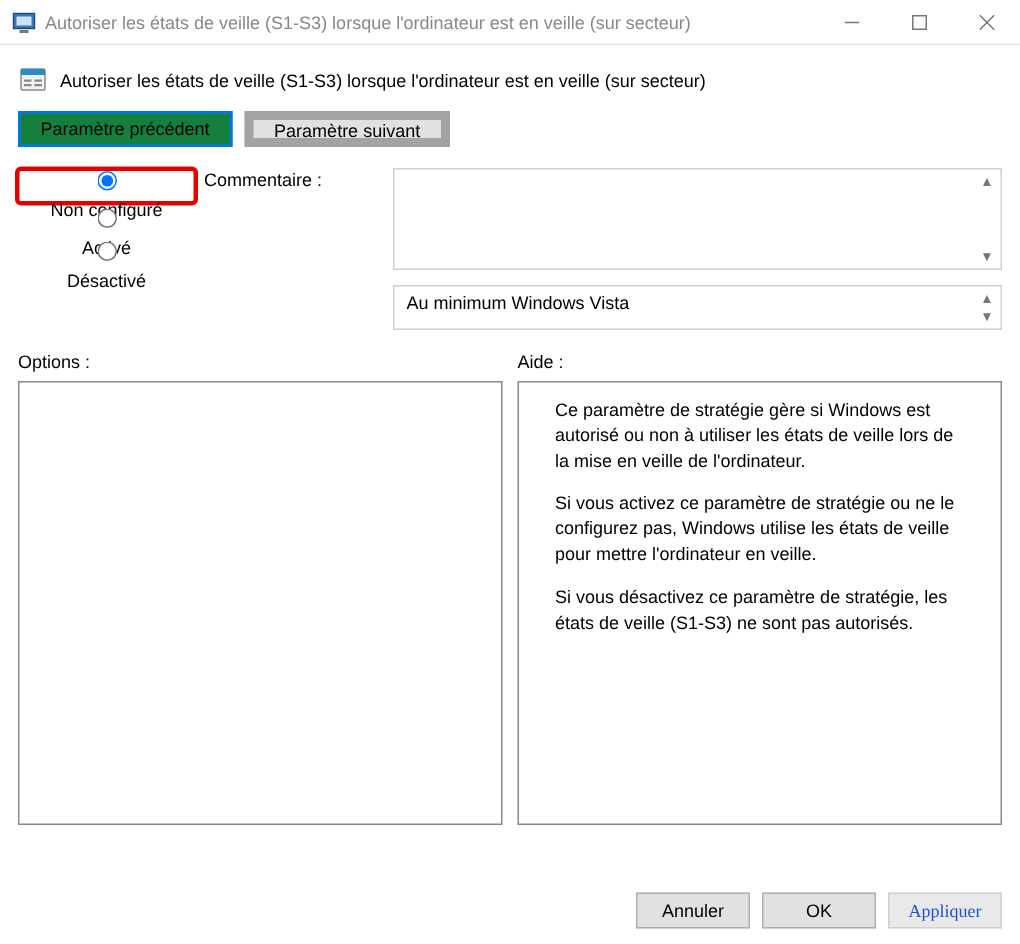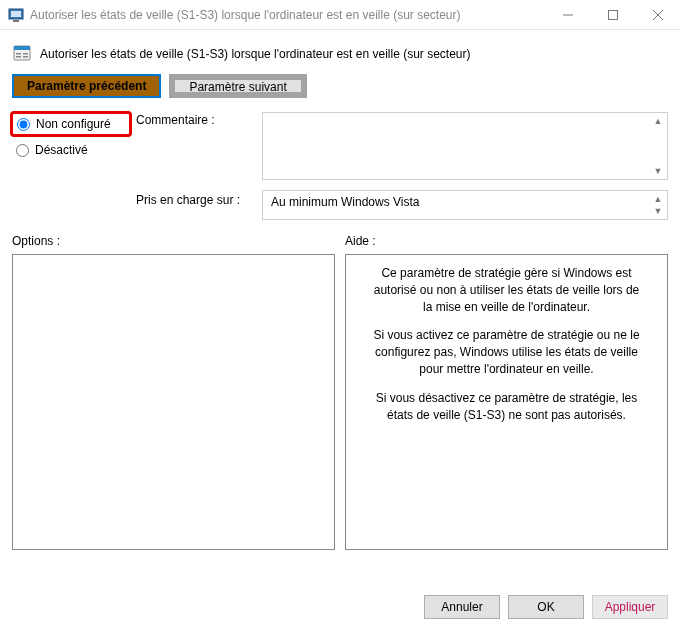--- a/index.html
+++ b/index.html
@@ -50,38 +50,38 @@
   .heading-text { font-size: 12px; }
   .navbtns { display: flex; gap: 8px; margin-bottom: 14px; }
   button.navbtn {
     font: inherit;
     height: 24px;
     padding: 0 14px;
     background: #e1e1e1;
     border: 6px solid #a3a3a3;
   }
   button.navbtn.active {
-    background: #a16207;
+    background: #15803d;
     border: 2px solid #0078d7;
     padding: 0 13px;
-    font-weight: bold;
   }
   .config-area {
     display: grid;
     grid-template-columns: 118px 120px 1fr;
     column-gap: 6px;
   }
   .radios {
     grid-column: 1;
     padding-top: 1px;
   }
   .radio-row {
     display: flex; align-items: center; gap: 6px;
     height: 22px;
     padding: 0 4px;
+    flex-direction: column;
   }
   .radio-row.highlight {
     border: 3px solid #e80000;
     border-radius: 4px;
     padding: 0 4px;
     height: 26px;
     margin: -2px -2px 2px -2px;
   }
   .radio-row input { margin: 0; }
   .labels-col {
@@ -116,39 +116,39 @@
     margin-top: 14px;
   }
   .panel-label { margin-bottom: 6px; }
   .panel-box {
     border: 1px solid #888;
     height: 296px;
     padding: 10px 24px;
     overflow: hidden;
     font-size: 12px;
     line-height: 1.4;
-    text-align: center;
   }
   .panel-box p { margin: 0 0 12px 0; }
   .footer {
     position: absolute;
     right: 12px;
     bottom: 10px;
     display: flex; gap: 8px;
   }
   button.dlgbtn {
     font: inherit;
     width: 76px; height: 24px;
     background: #e1e1e1;
     border: 1px solid #adadad;
   }
   button.dlgbtn:disabled {
-    color: #be185d;
+    color: #1d4ed8;
     border-color: #cfcfcf;
     background: #e9e9e9;
+    font-family: Liberation Serif, serif;
   }
 </style>
 </head>
 <body>
 
 <div class="titlebar">
   <span class="icon">
     <svg width="16" height="16" viewBox="0 0 16 16">
       <rect x="1" y="2" width="14" height="10" fill="#3b78b5" stroke="#1a4d80"></rect>
       <rect x="3" y="4" width="10" height="6" fill="#cfe4f7"></rect>
@@ -197,28 +197,31 @@
   </div>
 
   <div class="config-area">
     <div class="radios">
       <label class="radio-row highlight">
         <input type="radio" name="cfg" checked="" style="">
         <span>Non configuré</span>
       </label>
       <label class="radio-row">
         <input type="radio" name="cfg" style="">
+        <span>Activé</span>
+      </label>
+      <label class="radio-row">
+        <input type="radio" name="cfg" style="">
         <span>Désactivé</span>
       </label>
     </div>
 
     <div class="labels-col">
       <div class="lbl">Commentaire :</div>
       <div class="gap"></div>
-      <div class="lbl">Pris en charge sur :</div>
     </div>
 
     <div class="fields-col">
       <div class="fieldbox textarea">
         <span class="scroll-up">▲</span>
         <span class="scroll-down">▼</span>
       </div>
       <div class="fieldbox support">
         <span>Au minimum Windows Vista</span>
         <span class="scroll-up">▲</span>

